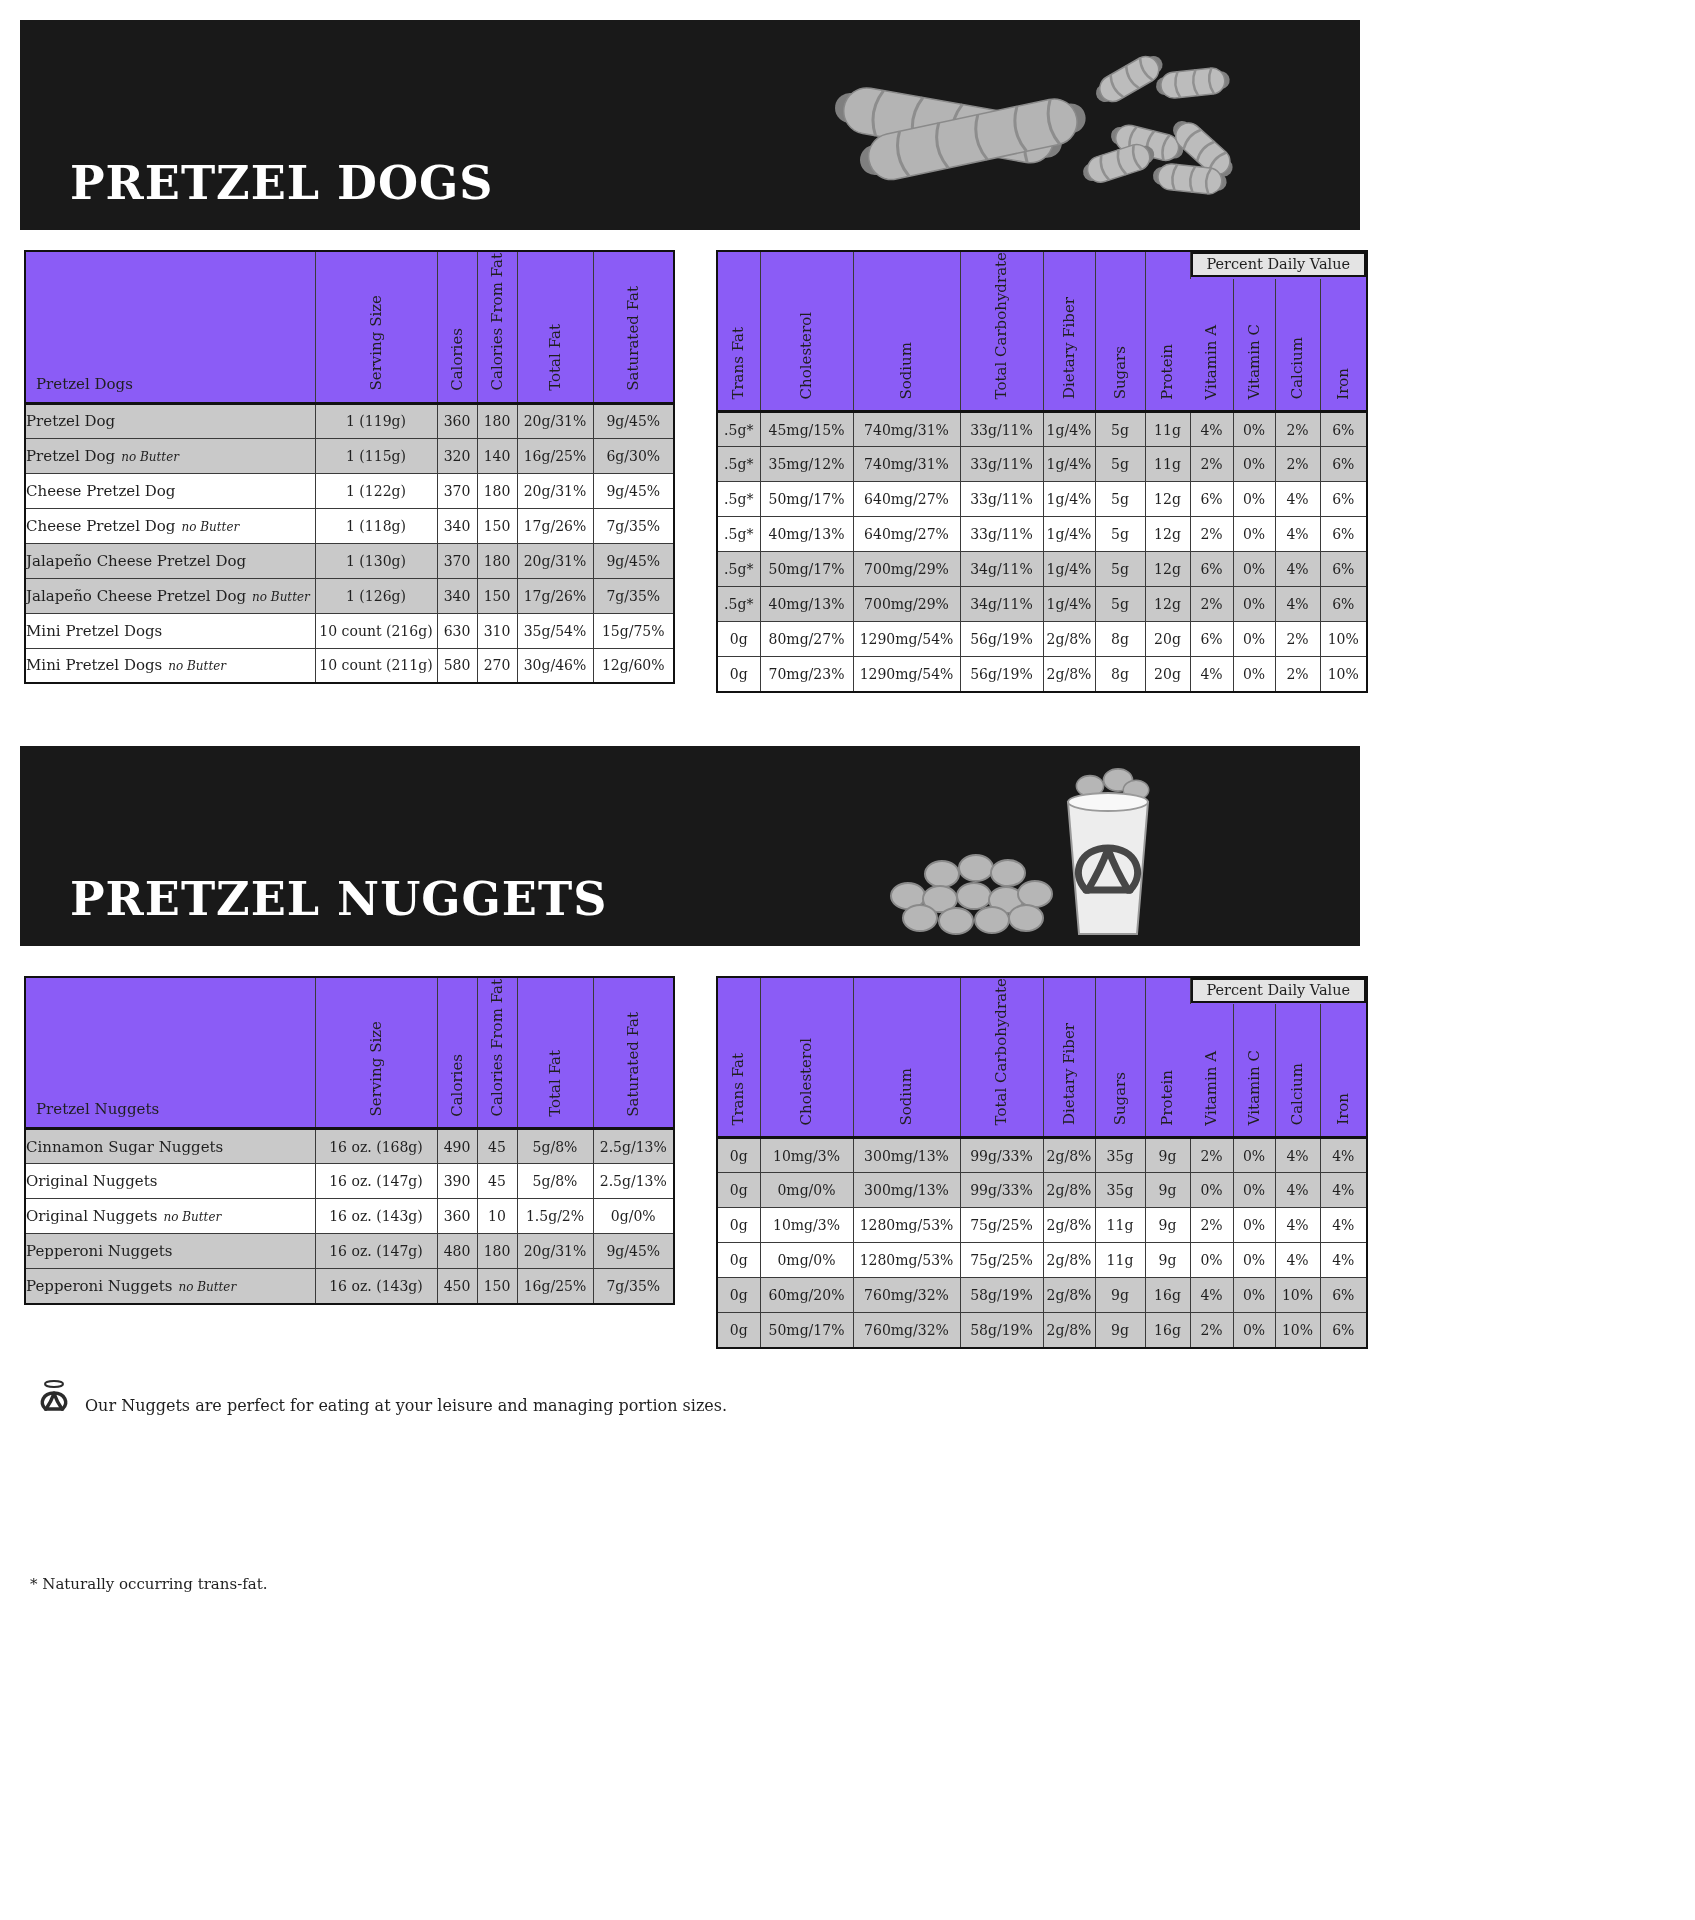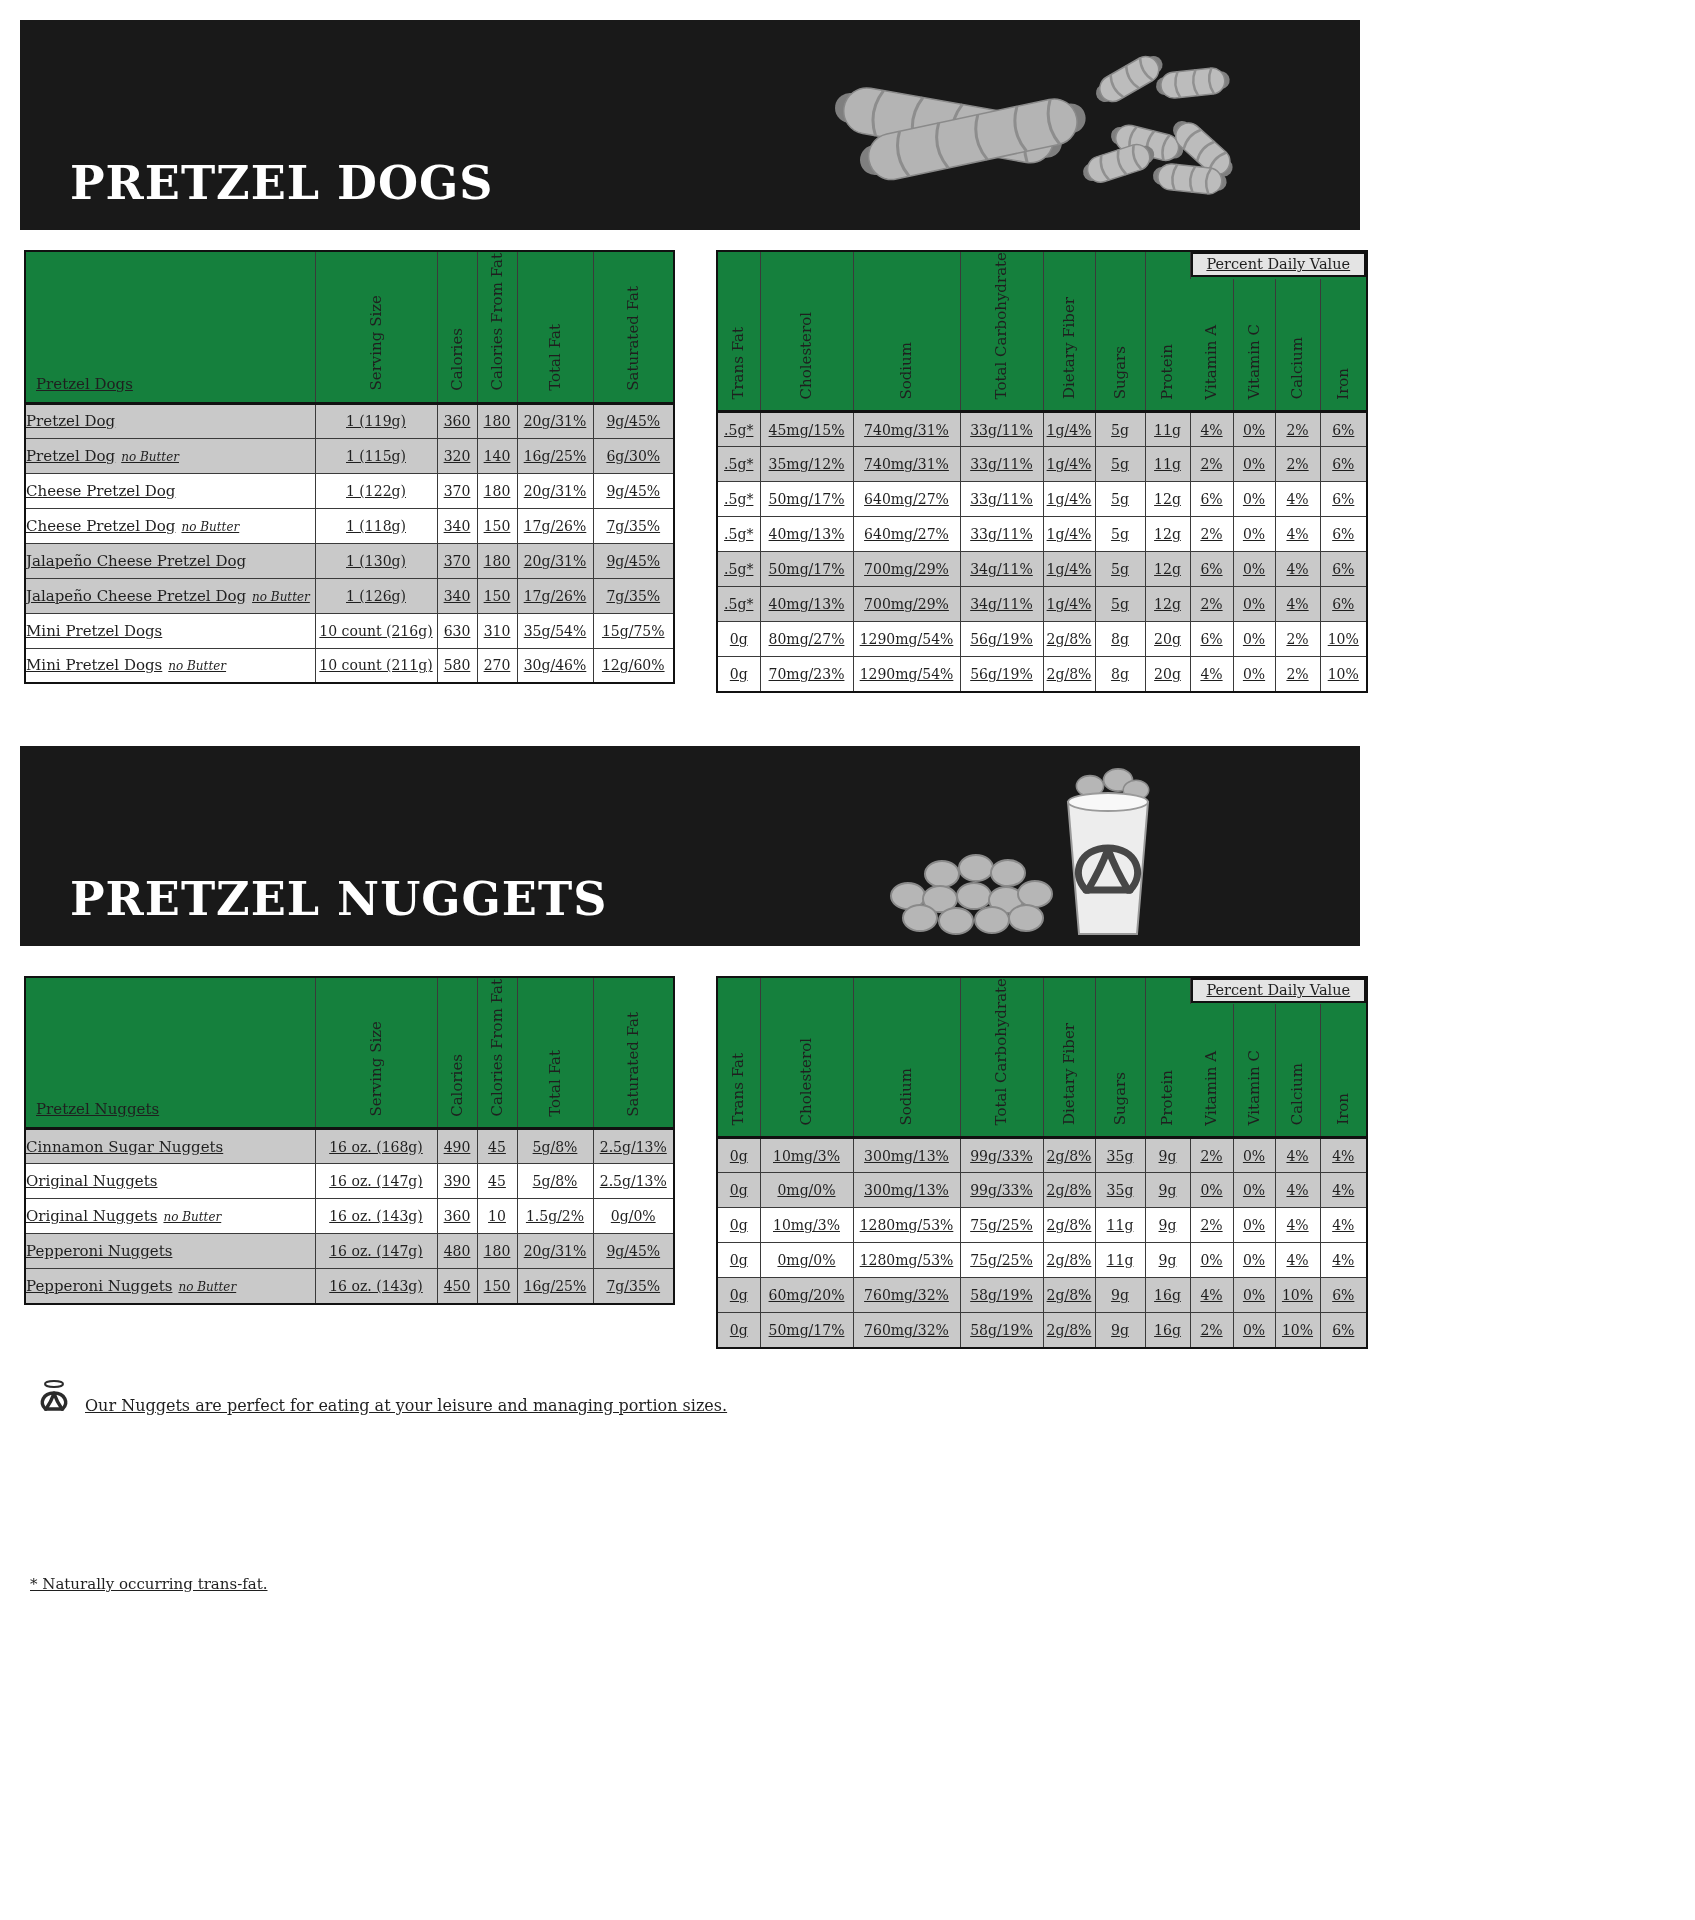--- a/index.html
+++ b/index.html
@@ -3,21 +3,21 @@
 <meta charset="utf-8">
 <style>
   * { box-sizing: border-box; margin: 0; padding: 0; }
   html, body { background: #ffffff; }
   body {
     width: 1695px; min-height: 1920px;
     font-family: "DejaVu Serif", "Liberation Serif", serif;
     color: #1f1f1f;
     position: relative;
   }
-  .page { width: 1368px; min-height: 1920px; padding-top: 20px; text-decoration: underline; }
+  .page { width: 1368px; min-height: 1920px; padding-top: 20px; }
 
   
   .banner {
     position: relative;
     margin-left: 20px;
     width: 1340px;
     background: #191919;
     overflow: visible;
   }
   .banner.dogs { height: 210px; }
@@ -44,21 +44,21 @@
     table-layout: fixed;
     border: 2px solid #111;
     background: #fff;
   }
   table.left-tbl  { width: 649px; }
   table.right-tbl { width: 652px; }
 
   .tbl th, .tbl td { border-left: 1px solid #3a3a3a; font-weight: normal; }
   .tbl th:first-child, .tbl td:first-child { border-left: none; }
 
-  thead th { border-bottom: 3px solid #111; background: #15803d; }
+  thead th { border-bottom: 3px solid #111; background: #8b5cf6; }
   thead tr.hdr { height: 152px; }
   thead tr.hdr-top { height: 26px; }
   thead tr.hdr-bottom { height: 126px; }
 
   th.vcol { vertical-align: bottom; text-align: center; padding-bottom: 7px; }
   .v {
     display: inline-block;
     writing-mode: vertical-rl;
     transform: rotate(180deg);
     white-space: nowrap;

